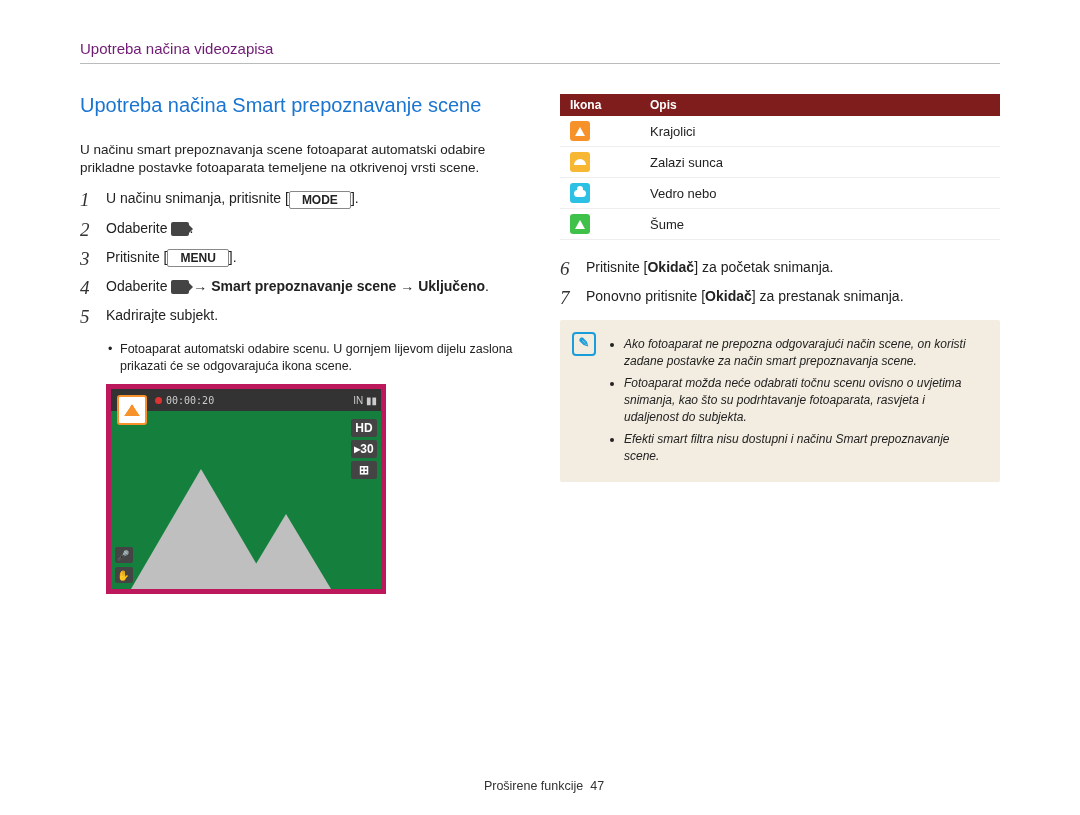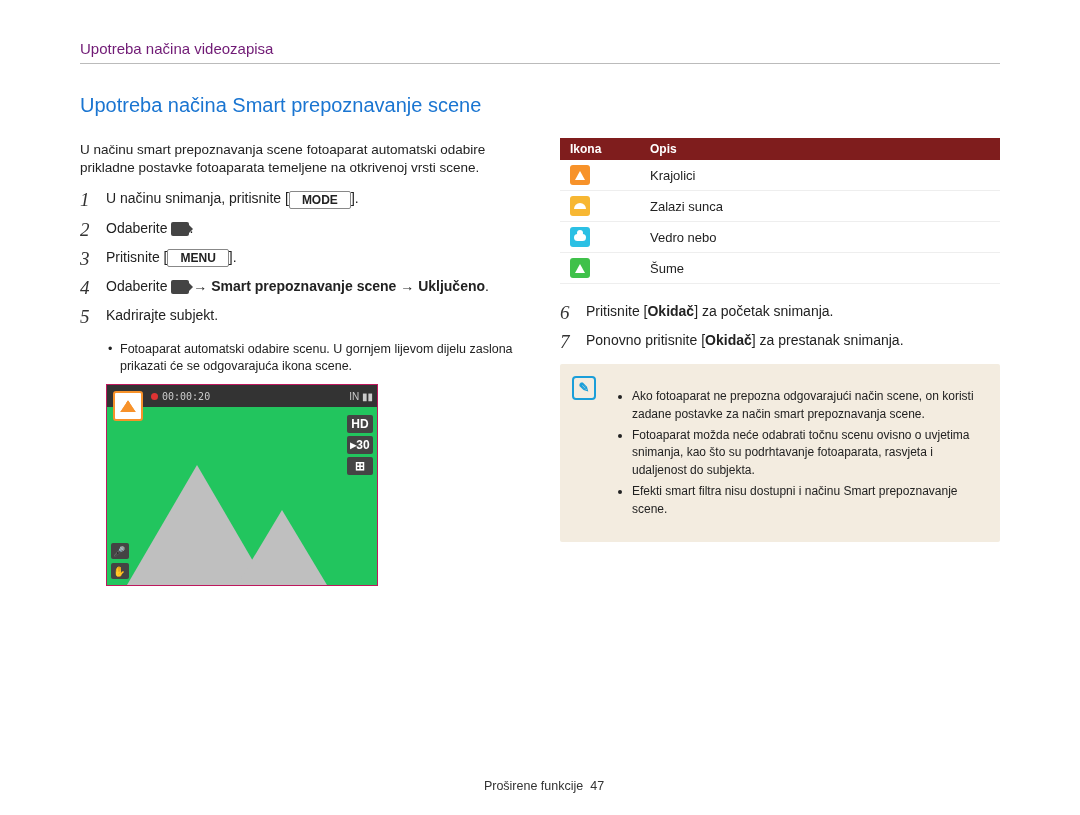--- a/index.html
+++ b/index.html
@@ -21,21 +21,20 @@
   .header-title {
     font-size: 15px;
     color: #701a75;
     border-bottom: 1px solid #bbb;
     padding-bottom: 6px;
     margin-bottom: 30px;
   }
   .columns {
     display: flex;
     gap: 40px;
-    align-items: center;
   }
   .col {
     flex: 1;
   }
   h1 {
     font-size: 20px;
     font-weight: normal;
     color: #1a75d1;
     margin: 0 0 8px 0;
   }
@@ -110,22 +109,22 @@
   .sub-bullet::before {
     content: "•";
     position: absolute;
     left: 2px;
     top: 0;
   }
   
   .screen {
     width: 270px;
     height: 200px;
-    border: 1px solid #be185d;
-    background: #22c55e;
+    border: 5px solid #be185d;
+    background: #15803d;
     position: relative;
     margin: 8px 0 0 26px;
     overflow: hidden;
   }
   .topbar {
     height: 22px;
     background: #333;
     display: flex;
     align-items: center;
     font-size: 9px;
@@ -245,21 +244,21 @@
     position: absolute;
     left: 12px;
     top: 12px;
     width: 20px;
     height: 20px;
     border: 2px solid #1a9ed9;
     border-radius: 4px;
     display:flex;align-items:center;justify-content:center;
     color:#1a9ed9;font-weight:bold;font-size:13px;
   }
-  .note-box ul{margin:12px;padding-left:14px;}
+  .note-box ul{margin:4px;padding-left:14px;font-style:italic;}
   .note-box li{margin-bottom:4px;}
   .footer {
     position: absolute;
     bottom: 22px;
     left: 8px;
     right: 0;
     text-align: center;
     font-size: 12.5px;
     color: #333;
   }

